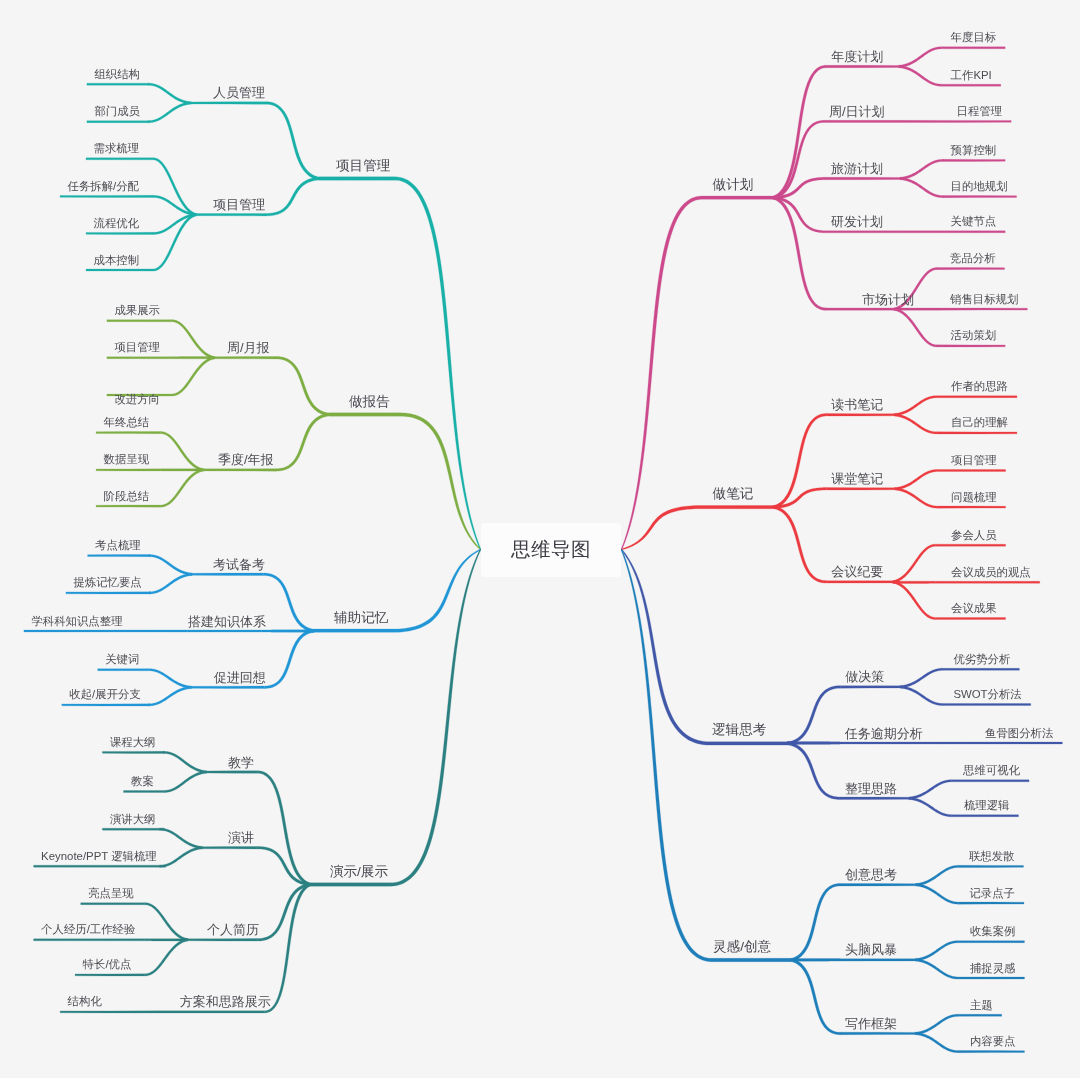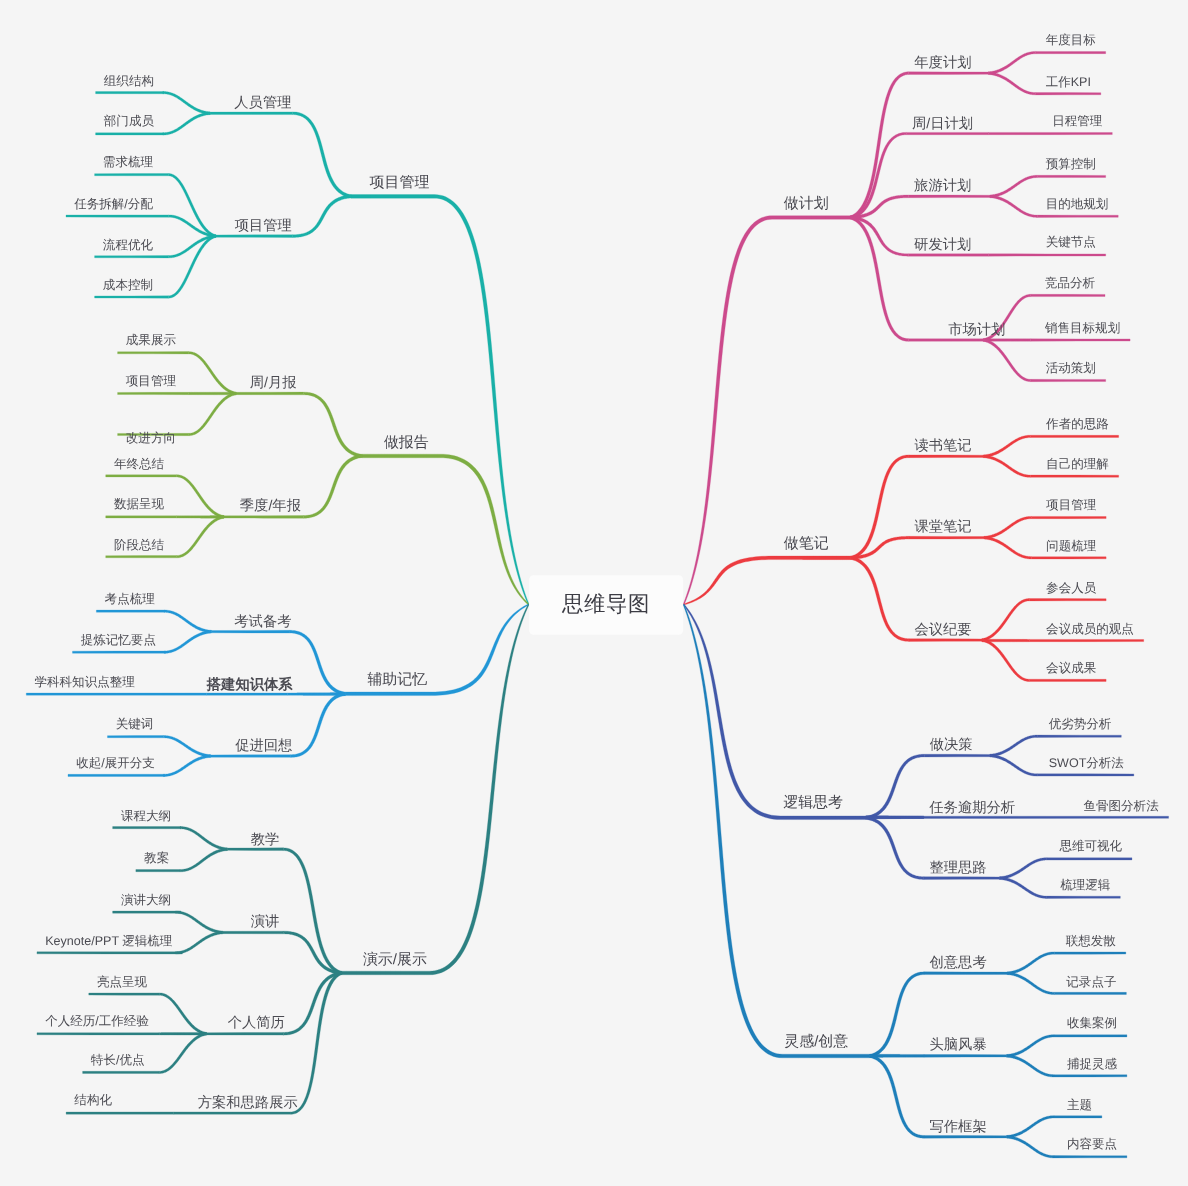--- a/index.html
+++ b/index.html
@@ -201,21 +201,21 @@
       <div class="node-label lvl3" style="left: 114.4px; top: 342.2px;">项目管理</div>
       <div class="node-label lvl3" style="left: 114.4px; top: 394px;">改进方向</div>
       <div class="node-label lvl2" style="left: 218px; top: 453.4px;">季度/年报</div>
       <div class="node-label lvl3" style="left: 103.6px; top: 417.1px;">年终总结</div>
       <div class="node-label lvl3" style="left: 103.6px; top: 454.4px;">数据呈现</div>
       <div class="node-label lvl3" style="left: 103.6px; top: 490.6px;">阶段总结</div>
       <div class="node-label lvl1" style="left: 334px; top: 610.7px;">辅助记忆</div>
       <div class="node-label lvl2" style="left: 213px; top: 557.75px;">考试备考</div>
       <div class="node-label lvl3" style="left: 95.1px; top: 540.1px;">考点梳理</div>
       <div class="node-label lvl3" style="left: 73.4px; top: 577.4px;">提炼记忆要点</div>
-      <div class="node-label lvl2" style="left: 188px; top: 614.5px; font-weight: bold;">搭建知识体系</div>
+      <div class="node-label lvl2" style="left: 188px; top: 614.5px;">搭建知识体系</div>
       <div class="node-label lvl3" style="left: 31.4px; top: 615.5px;">学科科知识点整理</div>
       <div class="node-label lvl2" style="left: 213.8px; top: 670.8px;">促进回想</div>
       <div class="node-label lvl3" style="left: 105.2px; top: 654.2px;">关键词</div>
       <div class="node-label lvl3" style="left: 69.3px; top: 689.4px;">收起/展开分支</div>
       <div class="node-label lvl1" style="left: 329.9px; top: 864.5px;">演示/展示</div>
       <div class="node-label lvl2" style="left: 228px; top: 755.5px;">教学</div>
       <div class="node-label lvl3" style="left: 109.9px; top: 736.9px;">课程大纲</div>
       <div class="node-label lvl3" style="left: 131px; top: 776px;">教案</div>
       <div class="node-label lvl2" style="left: 228px; top: 831.2px;">演讲</div>
       <div class="node-label lvl3" style="left: 109.9px; top: 813.7px;">演讲大纲</div>

